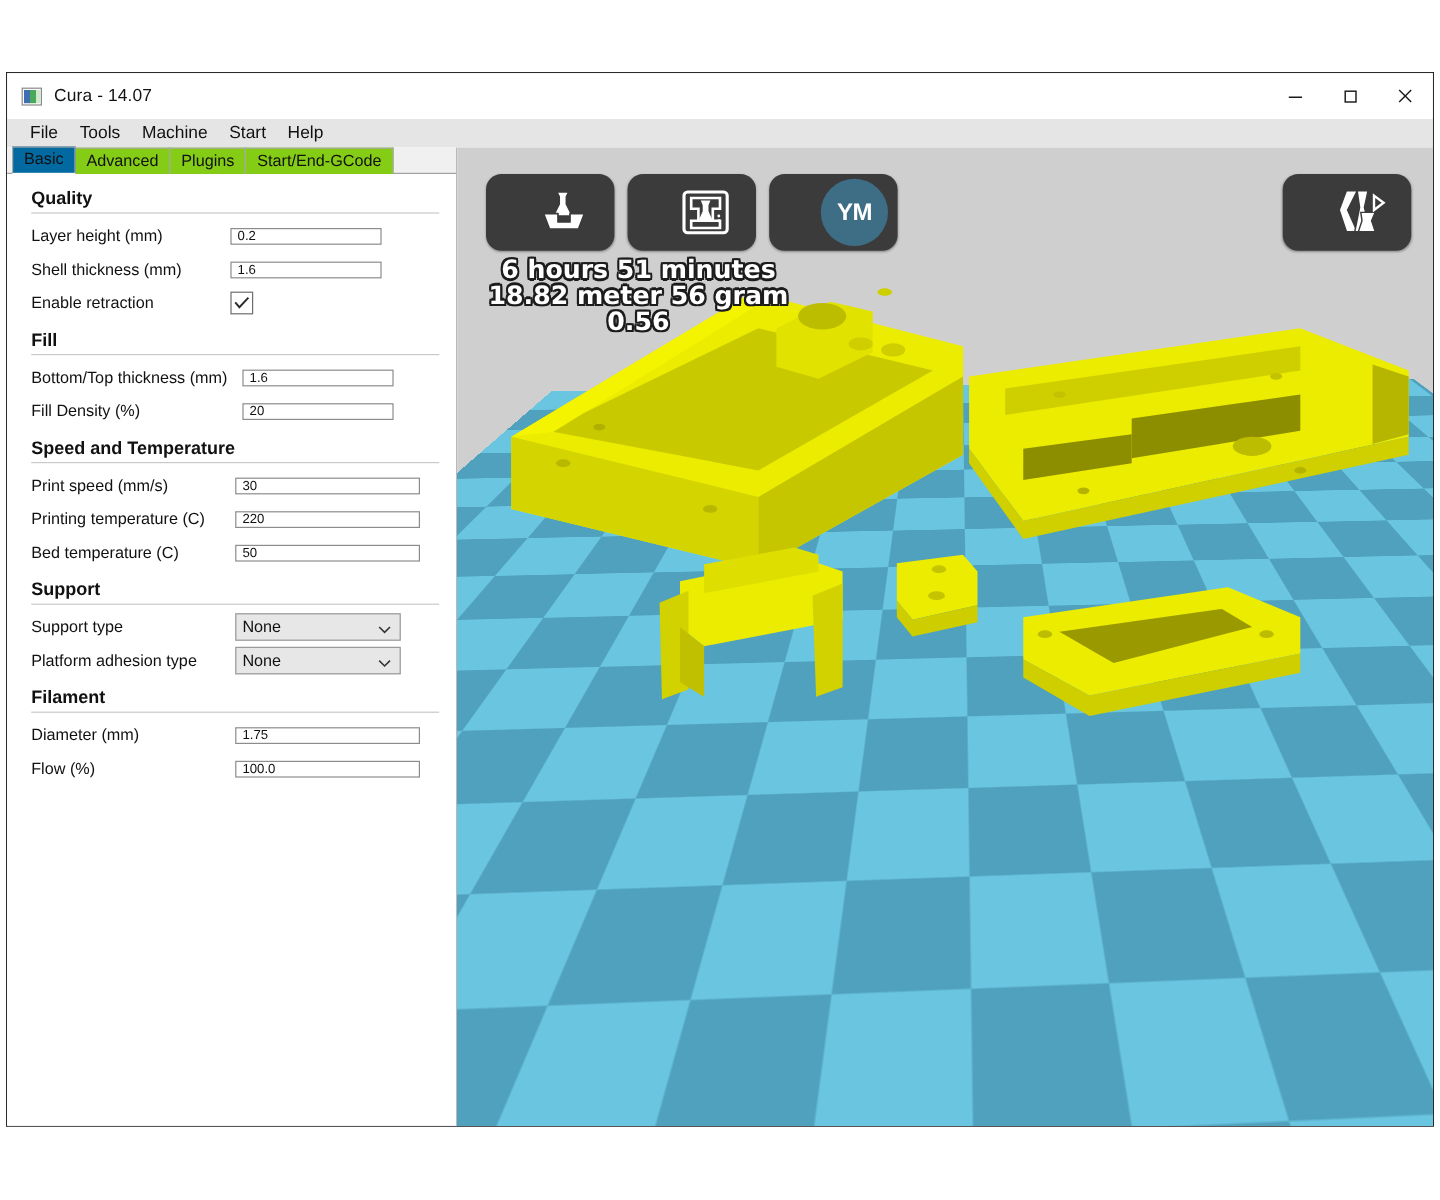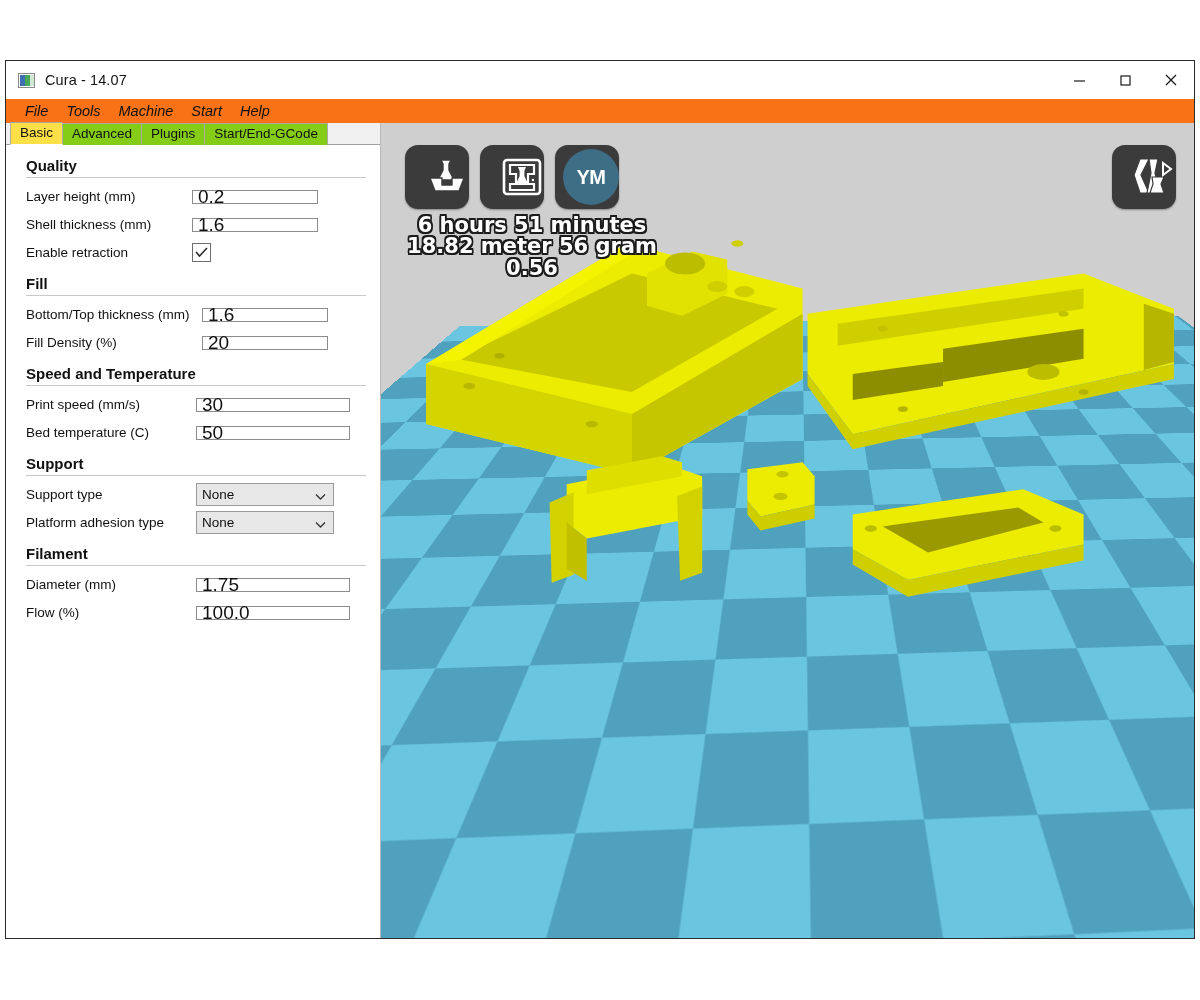--- a/index.html
+++ b/index.html
@@ -17,39 +17,39 @@
   #app-icon i{position:absolute;display:block;}
   #app-icon .a{left:1px;top:1px;width:5px;height:11px;background:#3f6fb0;}
   #app-icon .b{left:6px;top:1px;width:5px;height:11px;background:#49a85a;}
   #app-icon .c{left:11px;top:1px;width:4px;height:11px;background:#cfe8cf;}
   #title-text{margin-left:10px;font-size:14.5px;color:#131313;letter-spacing:.1px;}
   .wbtns{position:absolute;right:0;top:0;height:38px;display:flex;}
   .wbtn{width:46px;height:38px;display:flex;align-items:center;justify-content:center;color:#1a1a1a;}
   .wbtn svg{display:block;}
 
   
-  #menubar{height:24px;flex:0 0 24px;display:flex;align-items:center;padding-left:10px;background:#f97316;font-style:italic;}
+  #menubar{height:24px;flex:0 0 24px;display:flex;align-items:center;padding-left:10px;background:#e5e5e5;}
   .menu-item{font-size:14.5px;color:#111;padding:0 9px;line-height:24px;}
 
   
   #body{flex:1;display:flex;min-height:0;}
 
   
   #leftpanel{width:374px;flex:0 0 374px;display:flex;flex-direction:column;background:#ffffff;border-right:1px solid #b9b9b9;}
   #tabstrip{height:22px;flex:0 0 22px;display:flex;align-items:flex-end;background:#f0f0f0;border-bottom:1px solid #a0a0a0;padding-left:4px;box-sizing:border-box;}
   .tab{font-size:13.5px;color:#111;padding:2px 9px 3px 9px;line-height:16px;background:#84cc16;border:1px solid #a9a9a9;border-bottom:none;margin-right:-1px;position:relative;top:1px;}
-  .tab.active{background:#fde047;border-bottom:1px solid #ffffff;z-index:3;}
+  .tab.active{background:#0369a1;border-bottom:1px solid #ffffff;z-index:3;}
 
   #settings{flex:1;overflow:hidden;padding:12px 14px 0 14px;background:#ffffff;}
   .group{margin-bottom:10px;}
   .group-title{font-size:15px;font-weight:bold;color:#111;padding:0 0 3px 6px;}
   .group-rule{height:1px;background:#c9c9c9;margin:0 0 6px 6px;}
   .row{display:flex;align-items:center;height:25px;margin-bottom:3px;}
   .row .lbl{font-size:13.5px;color:#111;white-space:nowrap;padding-left:6px;}
-  .field{height:14px;box-sizing:border-box;border:1px solid #8c8c8c;background:#ffffff;font-size:19px;color:#111;
+  .field{height:14px;box-sizing:border-box;border:1px solid #8c8c8c;background:#ffffff;font-size:11px;color:#111;
          display:flex;align-items:center;padding-left:5px;}
   .combo{height:23px;box-sizing:border-box;border:1px solid #9a9a9a;background:#e7e7e7;font-size:13.5px;color:#111;
          display:flex;align-items:center;padding-left:5px;position:relative;}
   .combo .chev{position:absolute;right:8px;top:50%;transform:translateY(-50%);width:10px;height:10px;}
   .cbox{width:17px;height:17px;border:1px solid #6d6d6d;background:#fff;display:flex;align-items:center;justify-content:center;}
   .cbox svg{display:block;}
 
   
   .g-quality .lbl{width:166px;} .g-quality .field{width:126px;}
   .g-fill .lbl{width:176px;}    .g-fill .field{width:126px;}
@@ -67,22 +67,22 @@
     background-image:
       linear-gradient(45deg,#4fa1bd 25%,transparent 25%,transparent 75%,#4fa1bd 75%),
       linear-gradient(45deg,#4fa1bd 25%,transparent 25%,transparent 75%,#4fa1bd 75%);
     background-size:118px 118px;
     background-position:0 0,59px 59px;
   }
   #plate-clip{position:absolute;left:0;top:0;right:0;bottom:0;overflow:hidden;}
 
   
   #vp-toolbar{position:absolute;left:24px;top:22px;display:flex;gap:11px;z-index:6;}
-  .vicon{width:64px;height:64px;border-radius:13px;background:#3b3b3b;display:flex;align-items:center;justify-content:flex-end;
-         box-shadow:0 1px 2px rgba(0,0,0,.35);}
+  .vicon{width:64px;height:64px;border-radius:13px;background:#3b3b3b;display:flex;align-items:center;justify-content:flex-start;
+         box-shadow:0 1px 2px rgba(0,0,0,.35);padding-left:43px;}
   .vicon svg{display:block;}
   .vicon.ym{background:#3b3b3b;}
   .ym-circle{width:56px;height:56px;border-radius:50%;background:#3e6d86;display:flex;align-items:center;justify-content:center;}
   .ym-text{color:#ffffff;font-size:20px;font-weight:bold;letter-spacing:-.5px;font-family:"Liberation Sans",sans-serif;}
 
   #vp-rightbtn{position:absolute;right:18px;top:22px;z-index:6;}
 
   
   #vp-stats{position:absolute;left:6px;top:92px;width:290px;text-align:center;z-index:6;
     font-family:"DejaVu Sans",sans-serif;font-size:21px;font-weight:bold;color:#ffffff;line-height:1.02;
@@ -179,20 +179,24 @@
             <span class="field">20</span>
           </div>
         </div>
 
         <div class="group g-speed">
           <div class="group-title">Speed and Temperature</div>
           <div class="group-rule"></div>
           <div class="row">
             <span class="lbl">Print speed (mm/s)</span>
             <span class="field">30</span>
+          </div>
+          <div class="row">
+            <span class="lbl">Printing temperature (C)</span>
+            <span class="field">220</span>
           </div>
           <div class="row">
             <span class="lbl">Bed temperature (C)</span>
             <span class="field">50</span>
           </div>
         </div>
 
         <div class="group g-support">
           <div class="group-title">Support</div>
           <div class="group-rule"></div>

